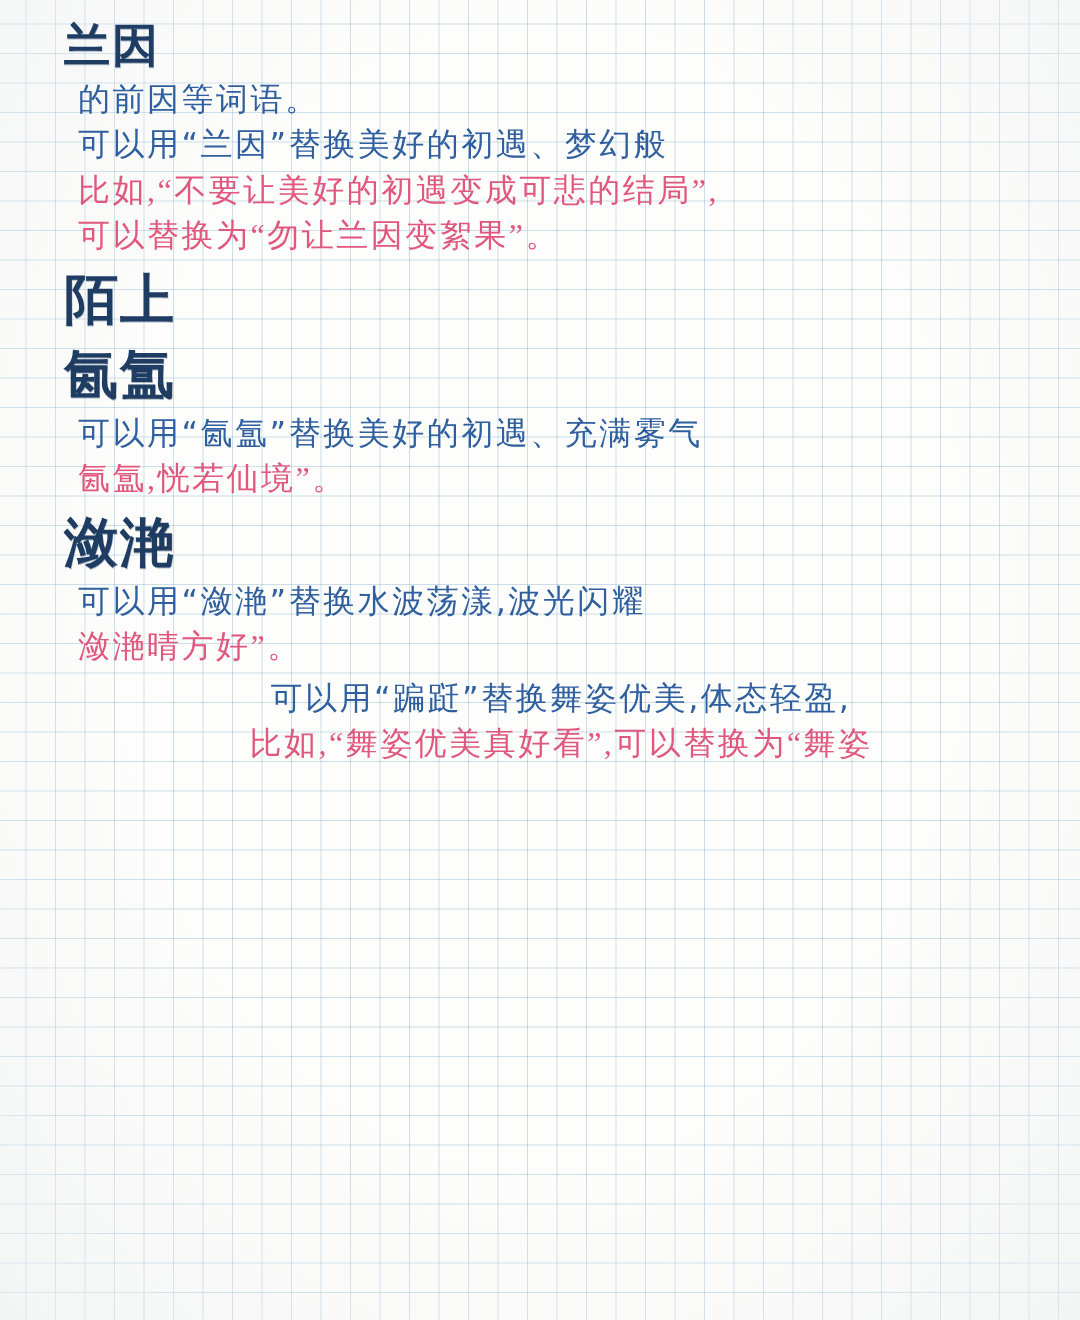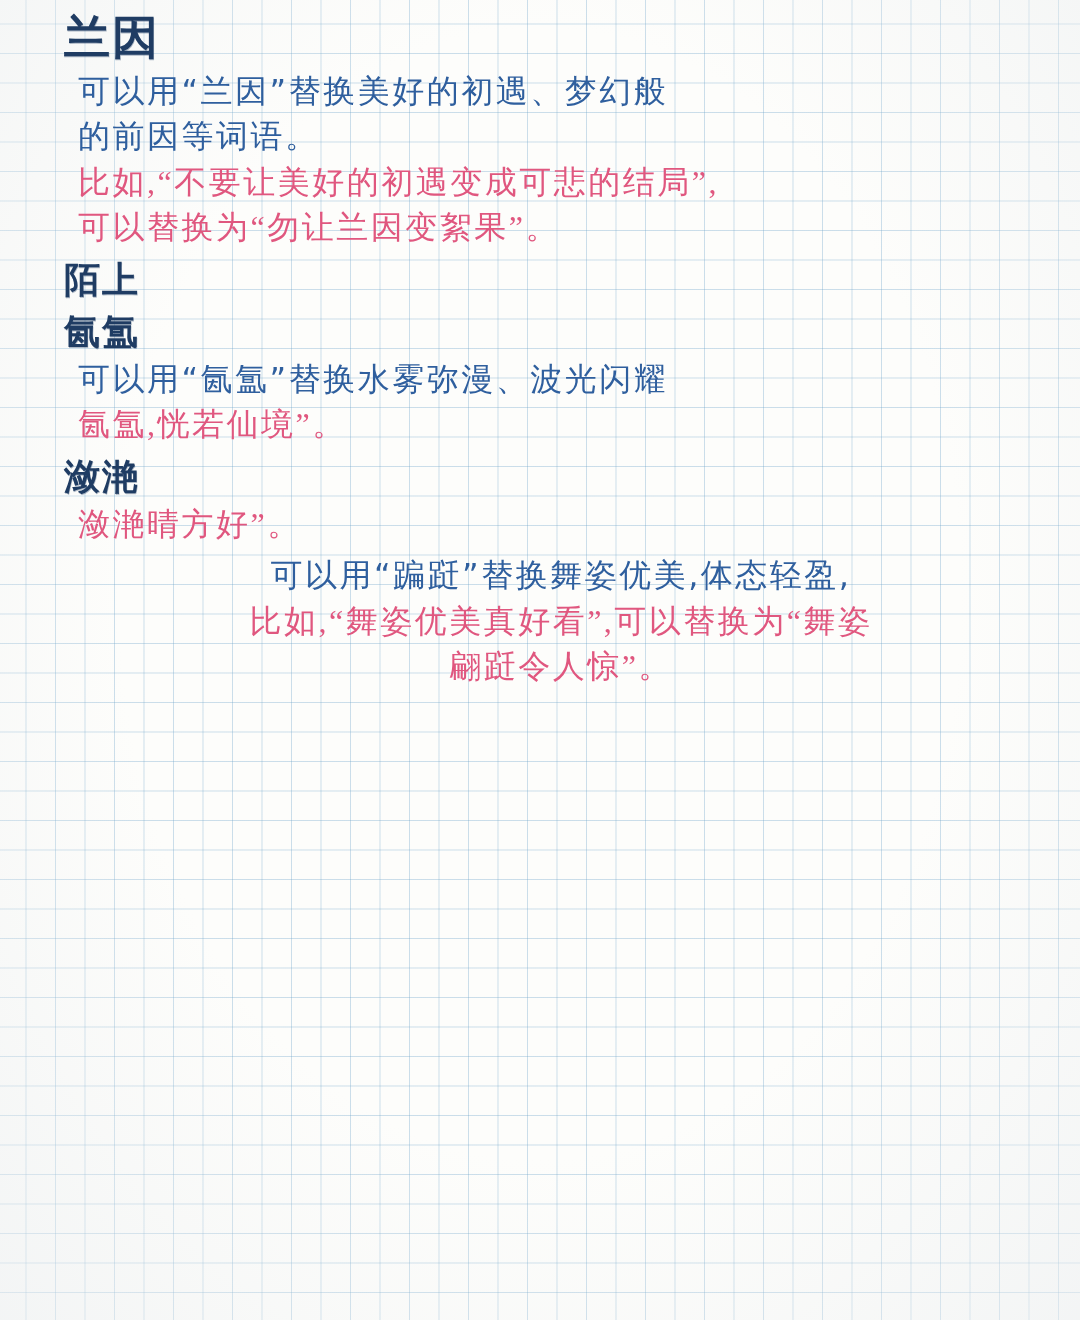--- a/index.html
+++ b/index.html
@@ -30,29 +30,29 @@
     content: "";
     position: absolute;
     inset: 0;
     pointer-events: none;
     background:
       radial-gradient(ellipse at 50% 45%, rgba(255,255,255,0) 55%, rgba(235,238,240,0.55) 100%);
   }
   .content {
     position: relative;
     z-index: 2;
-    padding: 8px 40px 0 56px;
+    padding: 16px 40px 0 56px;
   }
   .entry {
     margin-bottom: 6px;
   }
   .headword {
     font-family: "DejaVu Sans", sans-serif;
     font-weight: bold;
-    font-size: 36px;
+    font-size: 54px;
     line-height: 1.28;
     color: #1f3c63;
     letter-spacing: 2px;
     margin: 0 0 2px 8px;
     text-shadow: 0.5px 0.5px 0 rgba(31,60,99,0.35);
   }
   .lines {
     margin: 0;
     padding: 0 0 0 22px;
   }
@@ -75,48 +75,48 @@
 </style>
 </head>
 <body>
 
 <div id="page">
   <div class="content">
 
     <div class="entry entry-1">
       <div class="headword">兰因</div>
       <div class="lines">
+        <div class="line blue">的前因等词语。</div>
         <div class="line blue">可以用“兰因”替换美好的初遇、梦幻般</div>
-        <div class="line blue">的前因等词语。</div>
         <div class="line pink">比如,“不要让美好的初遇变成可悲的结局”,</div>
         <div class="line pink">可以替换为“勿让兰因变絮果”。</div>
       </div>
     </div>
 
     <div class="entry entry-2">
       <div class="headword">陌上</div>
     </div>
 
     <div class="entry entry-3">
       <div class="headword">氤氲</div>
       <div class="lines">
-        <div class="line blue">可以用“氤氲”替换水雾弥漫、波光闪耀</div>
+        <div class="line blue">可以用“氤氲”替换美好的初遇、充满雾气</div>
         <div class="line pink">氤氲,恍若仙境”。</div>
       </div>
     </div>
 
     <div class="entry entry-4">
       <div class="headword">潋滟</div>
       <div class="lines">
+        <div class="line blue">可以用“潋滟”替换水波荡漾,波光闪耀</div>
         <div class="line pink">潋滟晴方好”。</div>
       </div>
     </div>
 
     <div class="entry entry-5">
       <div class="lines">
         <div class="line blue">可以用“蹁跹”替换舞姿优美,体态轻盈,</div>
         <div class="line pink">比如,“舞姿优美真好看”,可以替换为“舞姿</div>
-        <div class="line pink">翩跹令人惊”。</div>
       </div>
     </div>
 
   </div>
 </div>
 
 </body></html>

